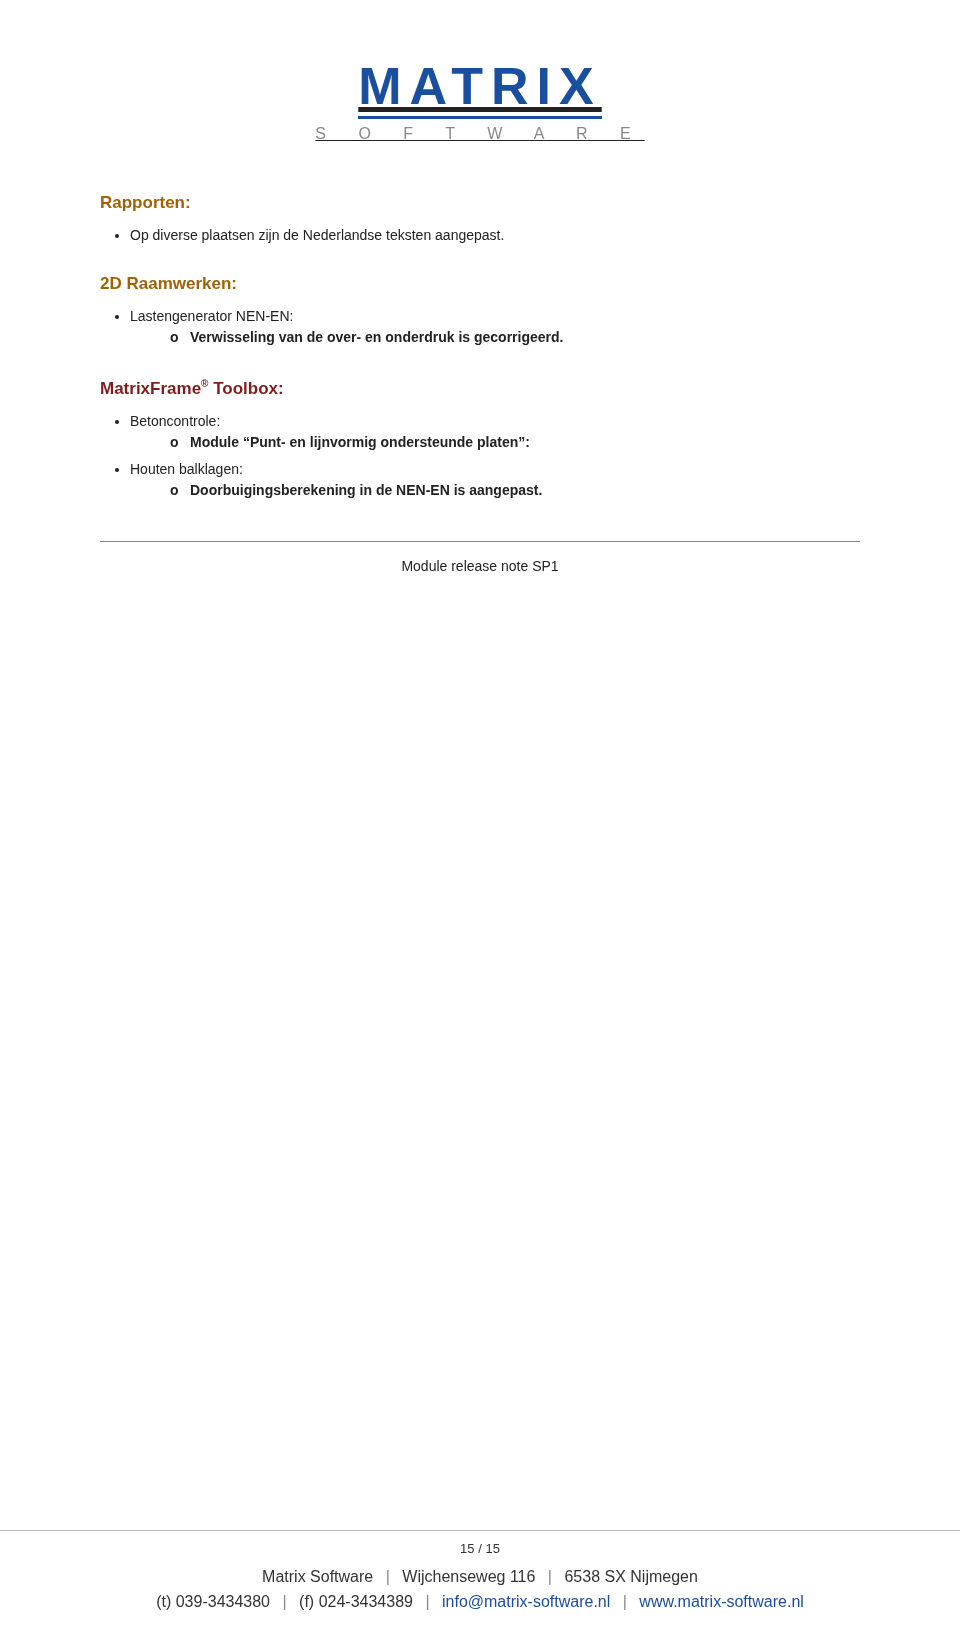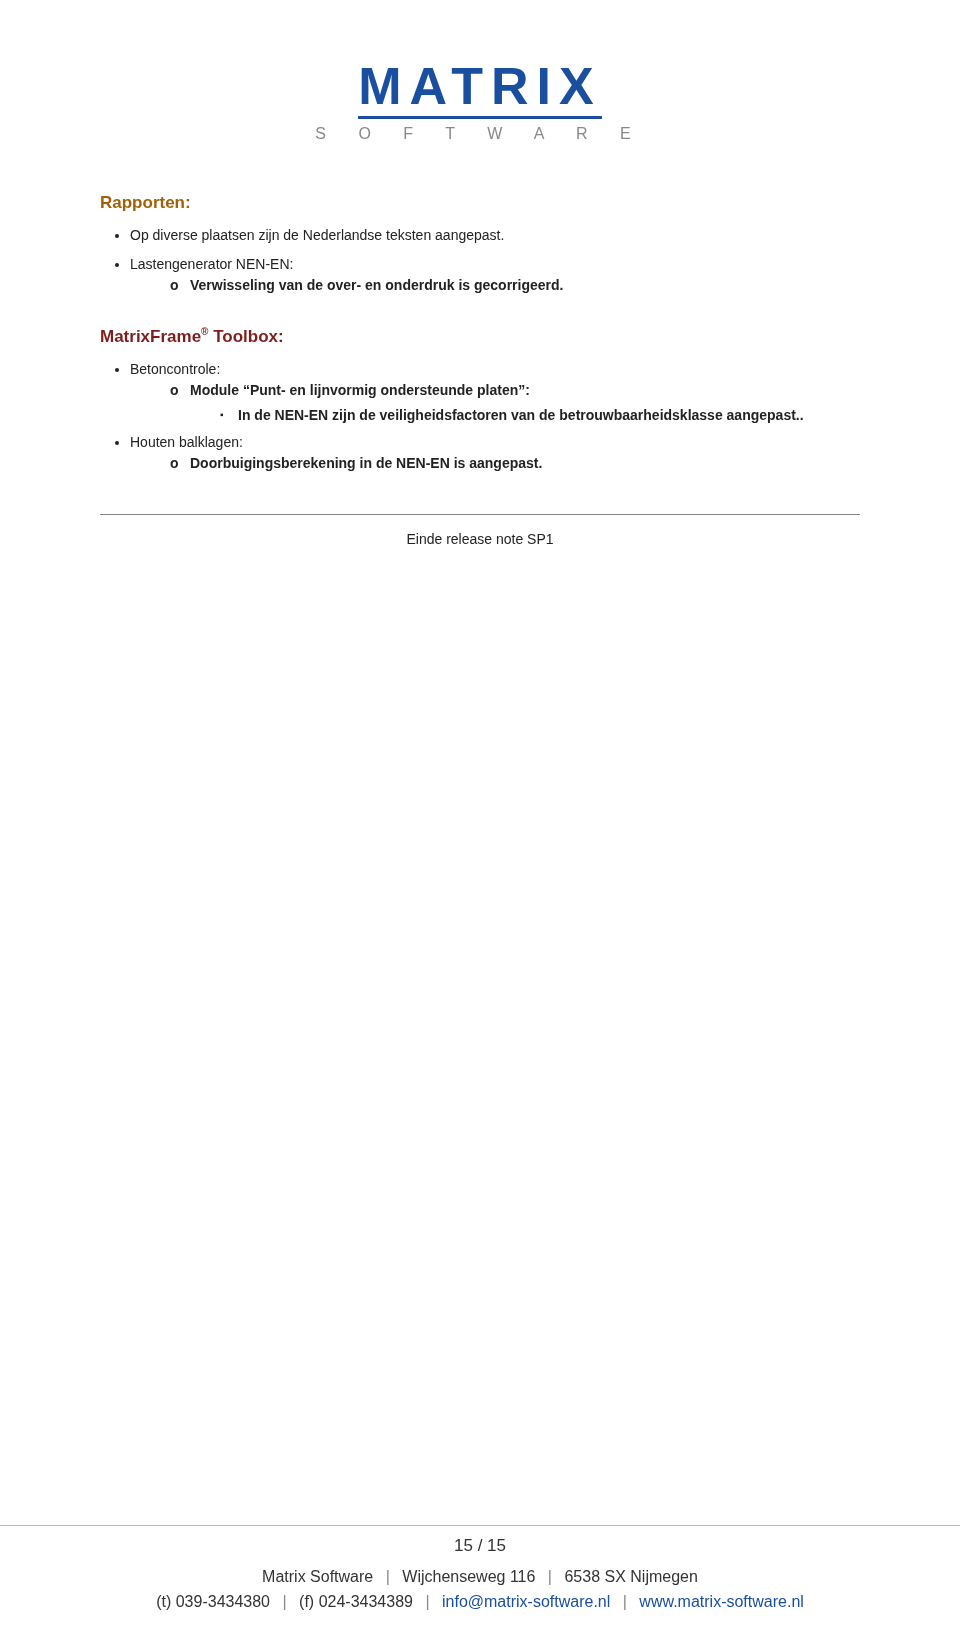--- a/index.html
+++ b/index.html
@@ -26,20 +26,21 @@
       position: relative;
     }
 
     
     .header {
       display: flex;
       flex-direction: column;
       align-items: center;
       margin-bottom: 50px;
       padding-top: 20px;
+      text-decoration: underline;
     }
 
     .logo-matrix {
       font-size: 52px;
       font-weight: 900;
       color: #1a4fa0;
       letter-spacing: 8px;
       font-family: Arial Black, Arial, sans-serif;
       line-height: 1;
       border-bottom: 3px solid #1a4fa0;
@@ -158,21 +159,21 @@
       bottom: 0;
       left: 0;
       right: 0;
       border-top: 1px solid #bbbbbb;
       padding: 10px 60px;
       text-align: center;
     }
 
     .footer-page {
       text-align: center;
-      font-size: 17px;
+      font-size: 13px;
       color: #333;
       margin-bottom: 8px;
     }
 
     .footer-info {
       font-size: 16px;
       color: #333;
       text-align: center;
       line-height: 1.6;
     }
@@ -199,20 +200,21 @@
 
   <div class="content">
 
     <div class="section-heading">Rapporten:</div>
     <ul class="main-list">
       <li>
         <span>Op diverse plaatsen zijn de Nederlandse teksten aangepast.</span>
       </li>
     </ul>
 
+    <div class="section-heading">2D Raamwerken:</div>
     <ul class="main-list">
       <li>
         <span>Lastengenerator NEN-EN:</span>
         <ul class="sub-list-o">
           <li>
             <span>Verwisseling van de over- en onderdruk is gecorrigeerd.</span>
           </li>
         </ul>
       </li>
     </ul>
@@ -221,41 +223,36 @@
       <span>MatrixFrame</span><sup>®</sup><span> Toolbox:</span>
     </div>
 
     <ul class="main-list">
 
       <li>
         <span>Betoncontrole:</span>
         <ul class="sub-list-o">
           <li>
             <span>Module “Punt- en lijnvormig ondersteunde platen”:</span>
-            <ul class="sub-sub-list">
-              <li>
-                <span>In de NEN-EN zijn de veiligheidsfactoren van de betrouwbaarheidsklasse aangepast..</span>
-              </li>
-            </ul>
           </li>
         </ul>
       </li>
 
       <li>
         <span>Houten balklagen:</span>
         <ul class="sub-list-o">
           <li>
             <span>Doorbuigingsberekening in de NEN-EN is aangepast.</span>
           </li>
         </ul>
       </li>
     </ul>
 
     <hr class="divider">
-    <div class="end-note">Einde release note SP1</div>
+    <div class="end-note">Module release note SP1</div>
 
   </div>
 
   <div class="footer">
     <div class="footer-page">15 / 15</div>
     <div class="footer-info">
       <span>Matrix Software</span>
       <span class="footer-separator">|</span>
       <span>Wijchenseweg 116</span>
       <span class="footer-separator">|</span>

